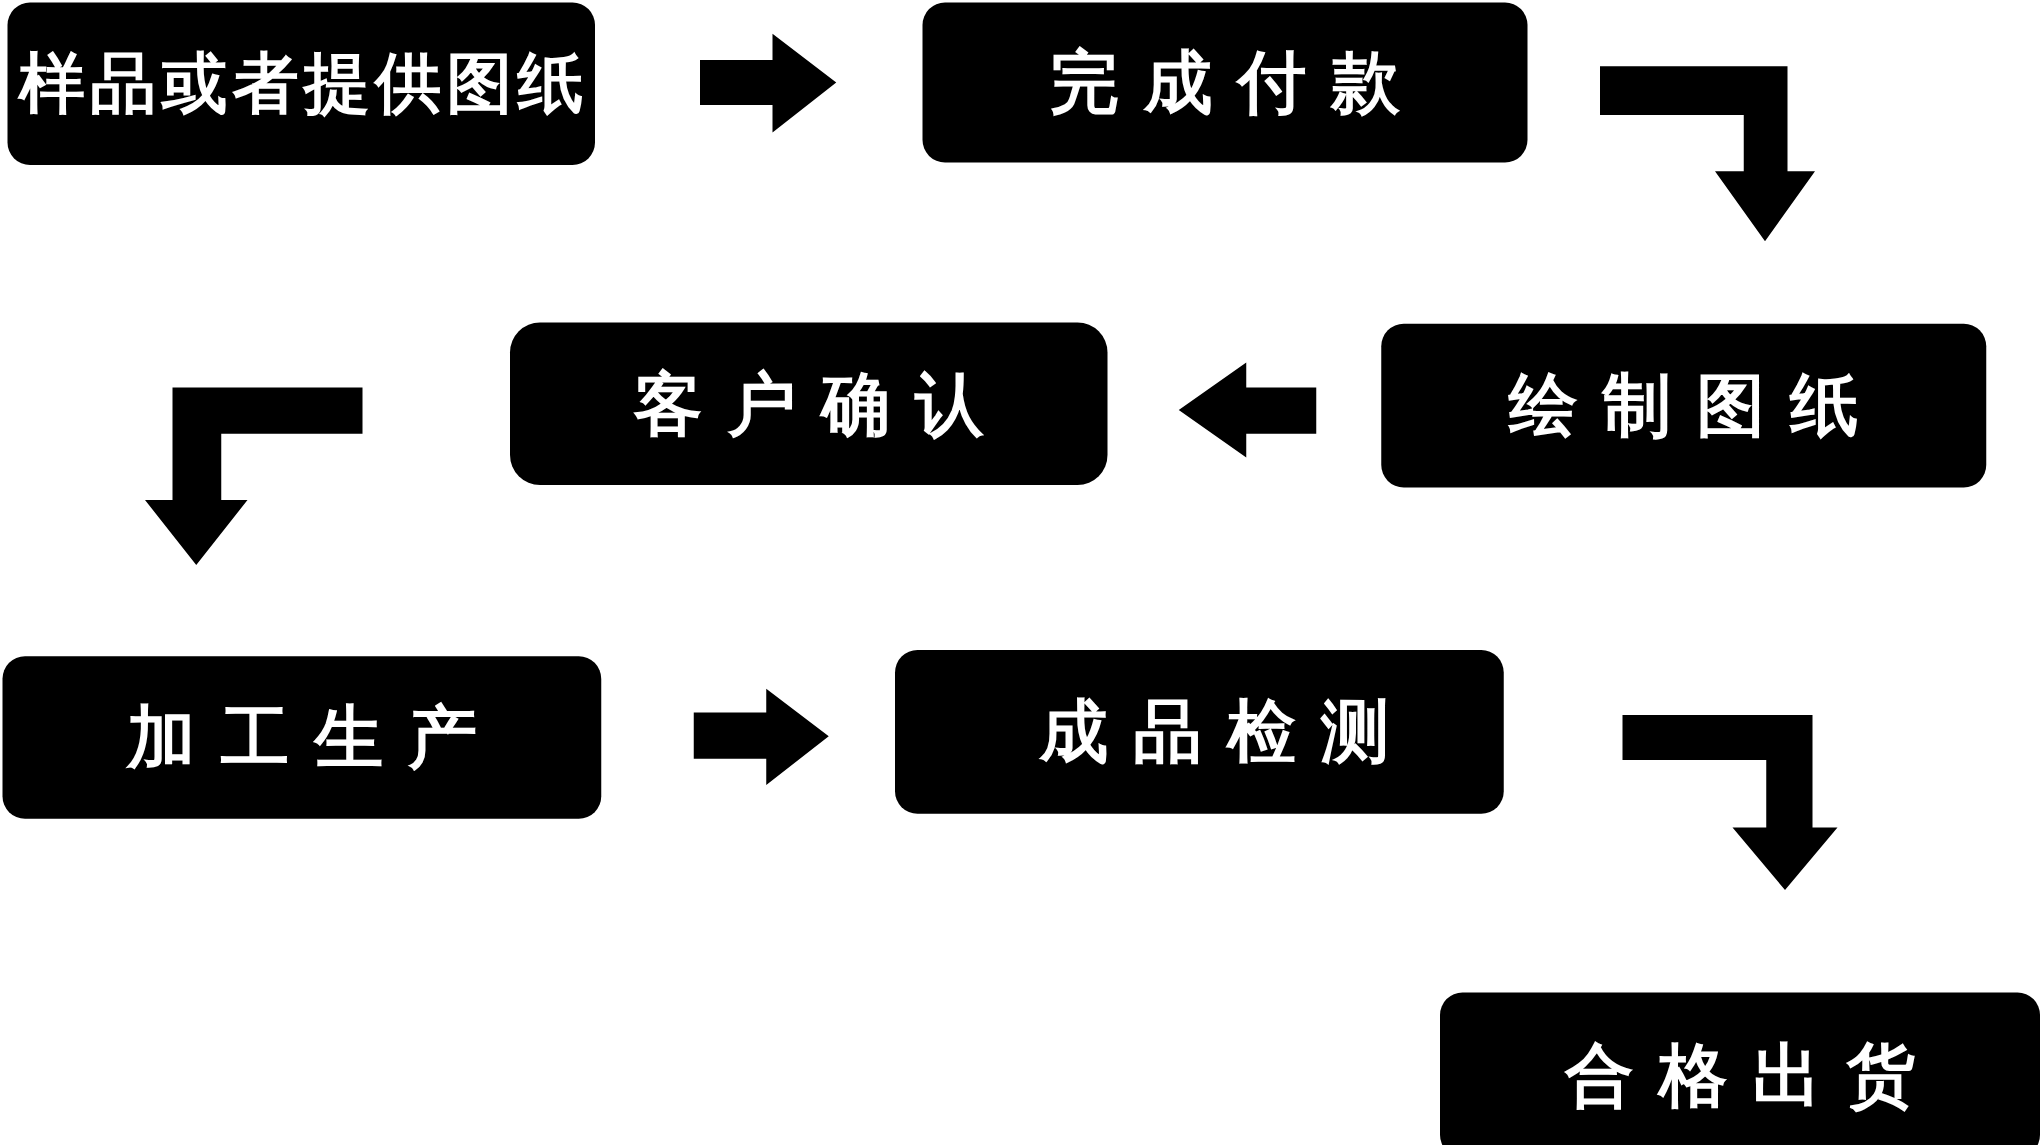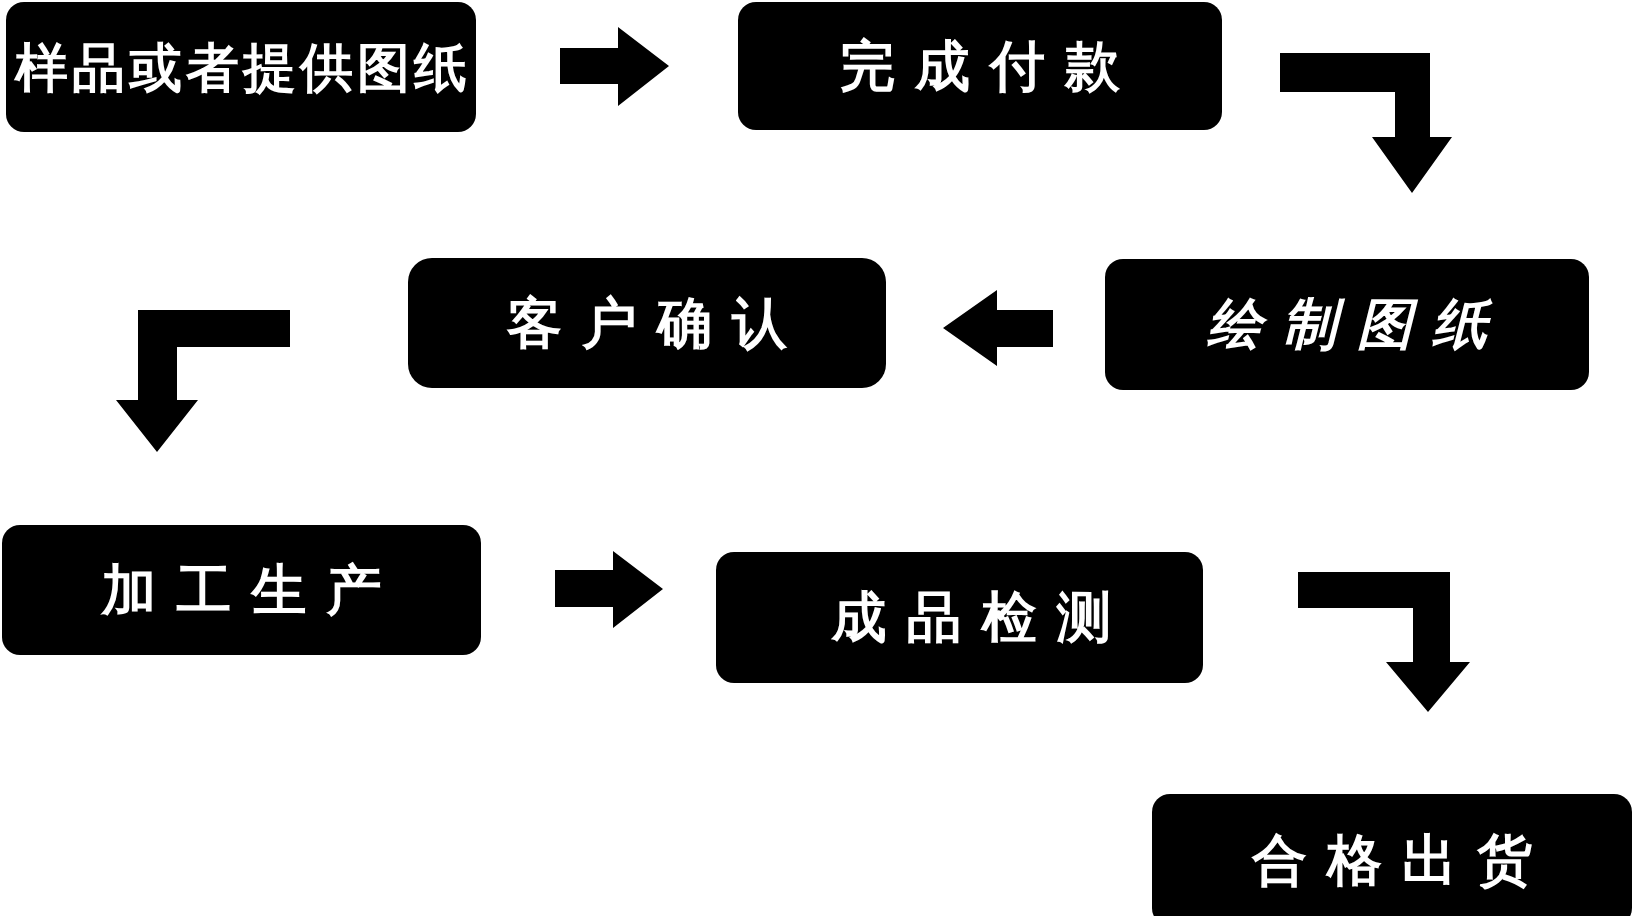--- a/index.html
+++ b/index.html
@@ -43,24 +43,24 @@
     line-height: 1;
   }
   .node.wide .label {
     font-size: 53px;
     letter-spacing: 4px;
     text-indent: 4px;
   }
   
   .node-sample     { left: 6px;    top: 2px;   width: 470px; height: 130px; }
   .node-payment    { left: 738px;  top: 2px;   width: 484px; height: 128px; }
-  .node-draw       { left: 1105px; top: 259px; width: 484px; height: 131px; font-style: italic; }
+  .node-draw       { left: 1105px; top: 259px; width: 484px; height: 131px; }
   .node-confirm    { left: 408px;  top: 258px; width: 478px; height: 130px; border-radius: 24px; }
   .node-production { left: 2px;    top: 525px; width: 479px; height: 130px; }
-  .node-inspection { left: 716px;  top: 552px; width: 487px; height: 131px; padding-left: 24px; }
+  .node-inspection { left: 716px;  top: 520px; width: 487px; height: 131px; padding-left: 24px; }
   .node-shipment   { left: 1152px; top: 782px; width: 480px; height: 132px; margin-top: 12px; }
 </style>
 </head>
 <body>
 
 <div class="canvas">
 
   <svg class="arrows" width="1634" height="916" viewBox="0 0 1634 916" xmlns="http://www.w3.org/2000/svg">
     <polygon points="560,48 618,48 618,27 669,66 618,106 618,84 560,84"></polygon>
     <polygon points="1280,53 1430,53 1430,137 1452,137 1412,193 1372,137 1395,137 1395,92 1280,92"></polygon>

